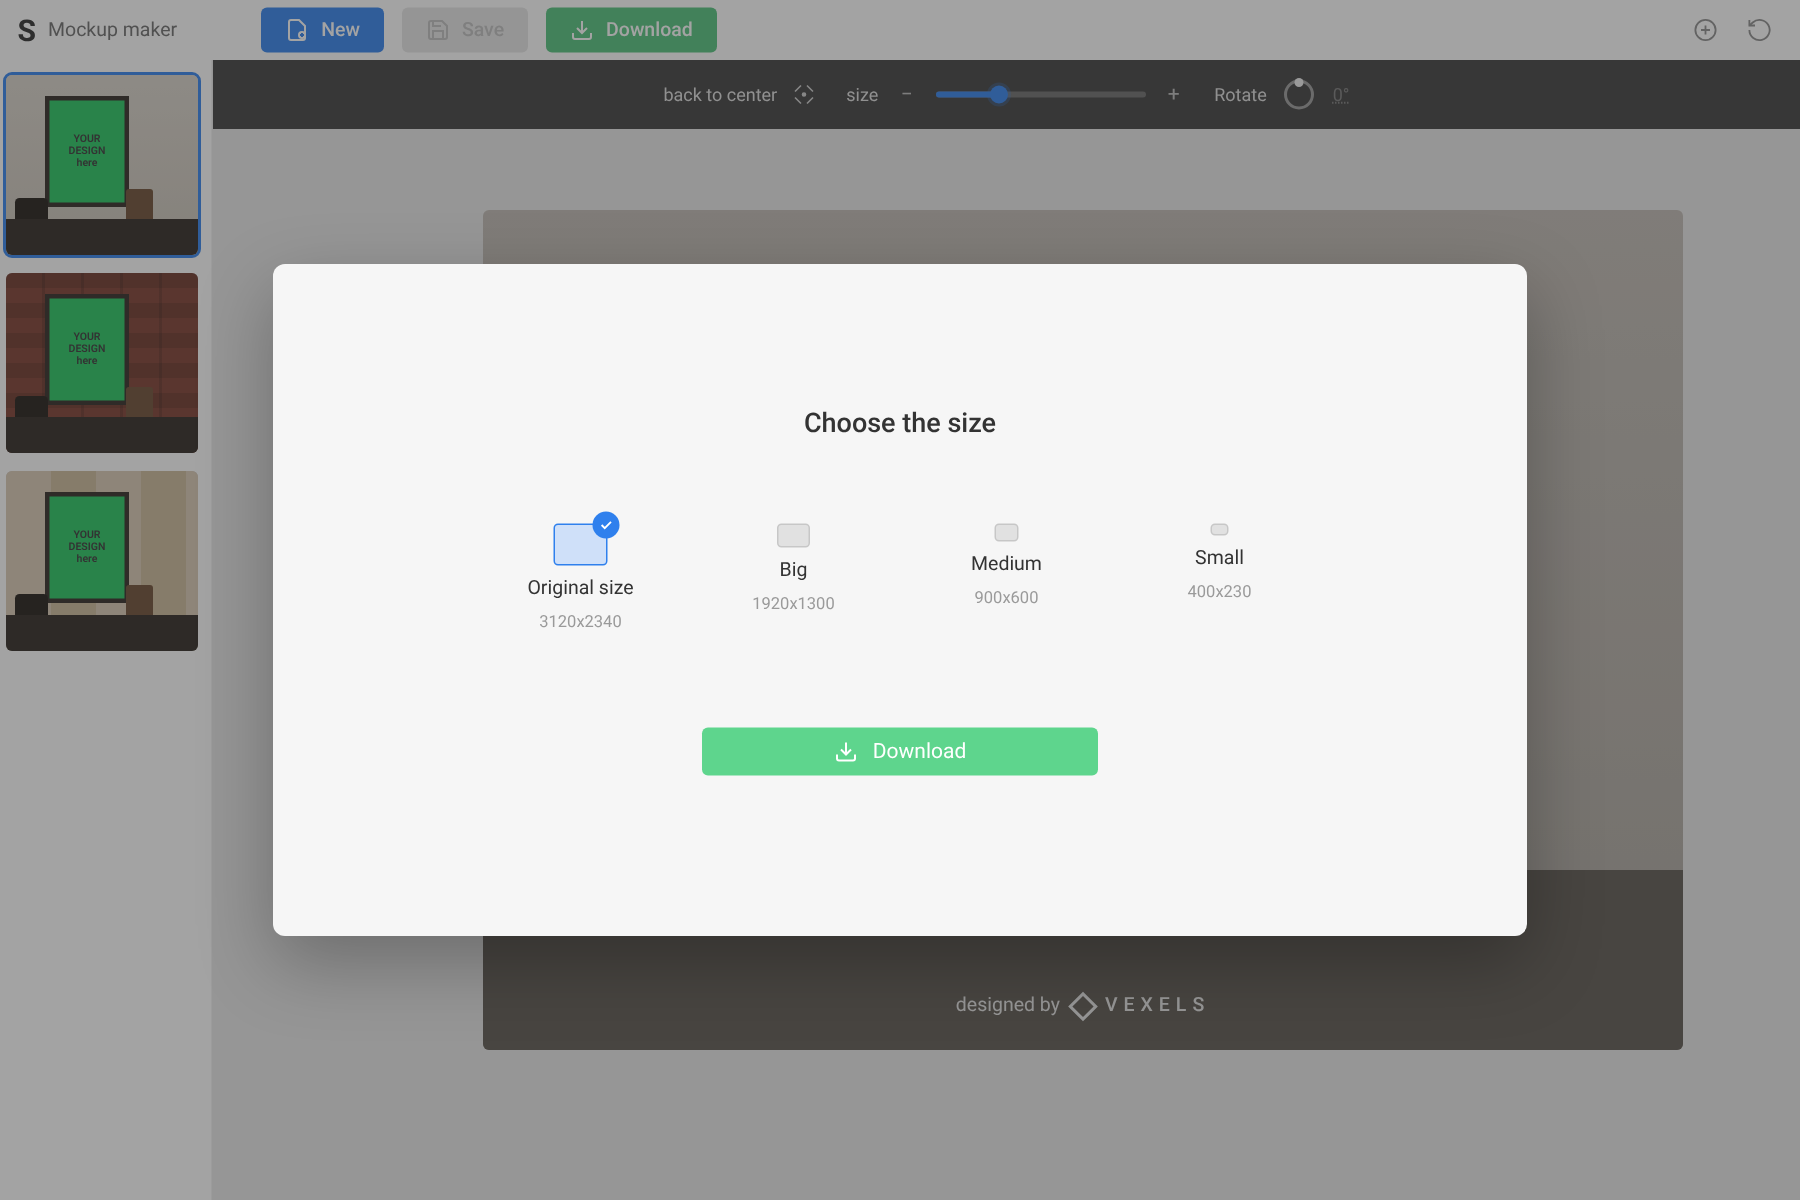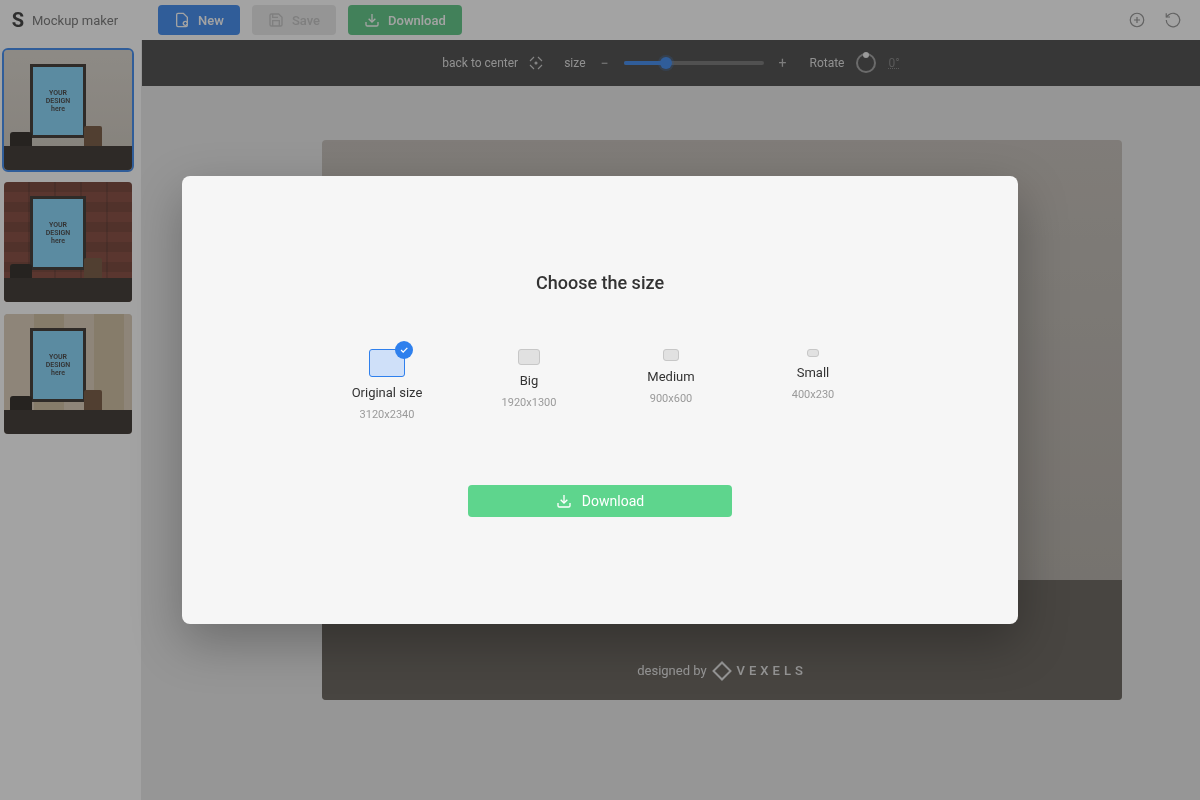--- a/index.html
+++ b/index.html
@@ -4,21 +4,21 @@
 <style>
   *{box-sizing:border-box;margin:0;padding:0;font-family:-apple-system,BlinkMacSystemFont,"Segoe UI",Roboto,sans-serif;-webkit-font-smoothing:antialiased}
   html,body{width:1200px;height:800px;overflow:hidden;background:#fff}
   .app{position:relative;width:1200px;height:800px;background:#f5f5f5}
   .topbar{height:40px;display:flex;align-items:center;padding:0 18px 0 0;gap:12px;background:#fff}
   .brand{display:flex;align-items:center;gap:8px;padding-left:0}
   .brand-s{width:24px;height:24px;font-weight:700;font-size:20px;color:#2a2a2a;display:flex;align-items:center;justify-content:flex-end}
   .brand-sub{font-size:13px;color:#6a6a6a}
   .btn{height:30px;padding:0 16px;border-radius:4px;display:inline-flex;align-items:center;gap:8px;font-size:13px;font-weight:500;cursor:pointer;border:none}
   .btn svg{width:16px;height:16px}
-  .btn-new{background:#2f80ed;color:#fff;margin-left:28px}
+  .btn-new{background:#2f80ed;color:#fff;margin-left:44px}
   .btn-save{background:#e6e6e6;color:#bdbdbd}
   .btn-download{background:#4fc27a;color:#fff}
   .top-right{margin-left:auto;display:flex;gap:18px;align-items:center}
   .top-ico{width:18px;height:18px;stroke:#8a8a8a;fill:none;stroke-width:1.6}
   .sidebar{position:absolute;left:0;top:40px;width:142px;bottom:0;background:#fff;border-right:1px solid #e8e8e8}
   .tab{height:38px;display:flex;align-items:center;font-size:13px;color:#3a3a3a;padding-left:6px;border-bottom:2px solid #2f80ed;margin:0 14px}
   .thumbs{padding:10px 4px;display:flex;flex-direction:column;gap:12px}
   .thumb{width:128px;height:120px;border-radius:4px;overflow:hidden;cursor:pointer;background:#ccc}
   .thumb.sel{outline:2px solid #2f80ed}
   .canvas-wrap{position:absolute;left:142px;right:0;top:40px;bottom:0;background:#e8e8e8}
@@ -53,21 +53,21 @@
   .size-name{font-size:13px;color:#333}
   .size-dim{font-size:11px;color:#9a9a9a}
   .modal-download{width:264px;height:32px;border:none;border-radius:4px;background:#5ed58d;color:#fff;font-size:14px;display:flex;align-items:center;justify-content:center;gap:10px;cursor:pointer}
   .modal-download svg{width:16px;height:16px}
   
   .t-scene{width:100%;height:100%;position:relative}
   .t-wall{position:absolute;inset:0}
   .t1 .t-wall{background:linear-gradient(#d8d2c9,#c9c2b7)}
   .t2 .t-wall{background:repeating-linear-gradient(0deg,#7a3a2d 0 10px,#6a3226 10px 20px),repeating-linear-gradient(90deg,transparent 0 24px,rgba(0,0,0,.15) 24px 26px);background-blend-mode:multiply}
   .t3 .t-wall{background:repeating-linear-gradient(90deg,#d9c8b3 0 30px,#cab997 30px 60px)}
-  .t-frame{position:absolute;left:26px;top:14px;width:56px;height:74px;background:#7dd3fc;border:3px solid #2c2620}
+  .t-frame{position:absolute;left:26px;top:14px;width:56px;height:74px;background:#22c55e;border:3px solid #2c2620}
   .t-label{position:absolute;top:50%;left:50%;transform:translate(-50%,-50%);font-size:7px;text-align:center;color:#333;line-height:1.15;font-weight:600}
   .t-desk{position:absolute;left:0;right:0;bottom:0;height:24px;background:#2a241e}
   .t-box{position:absolute;bottom:18px;right:30px;width:18px;height:26px;background:#6b4a30;border-radius:2px}
   .t-cam{position:absolute;bottom:18px;left:6px;width:22px;height:20px;background:#1c1712;border-radius:3px}
 </style>
 </head>
 <body>
 
 <div class="app">
 

